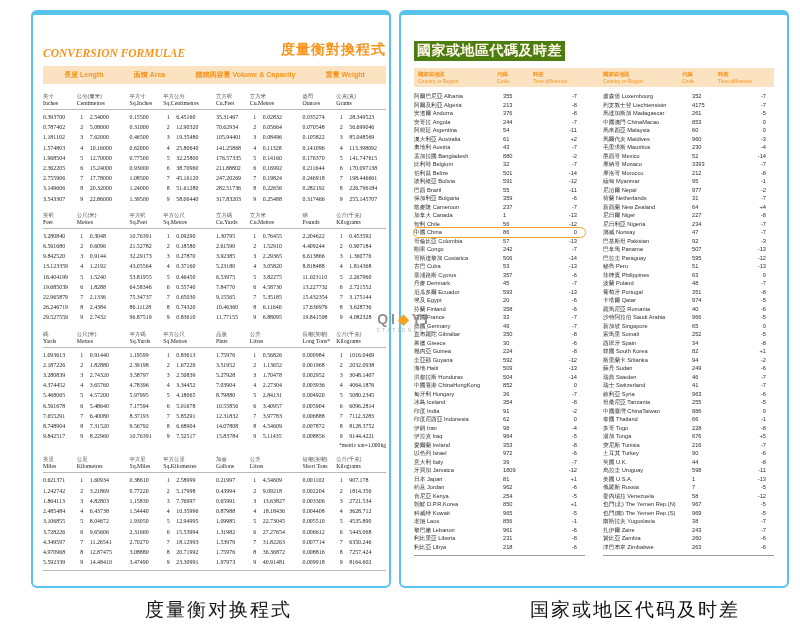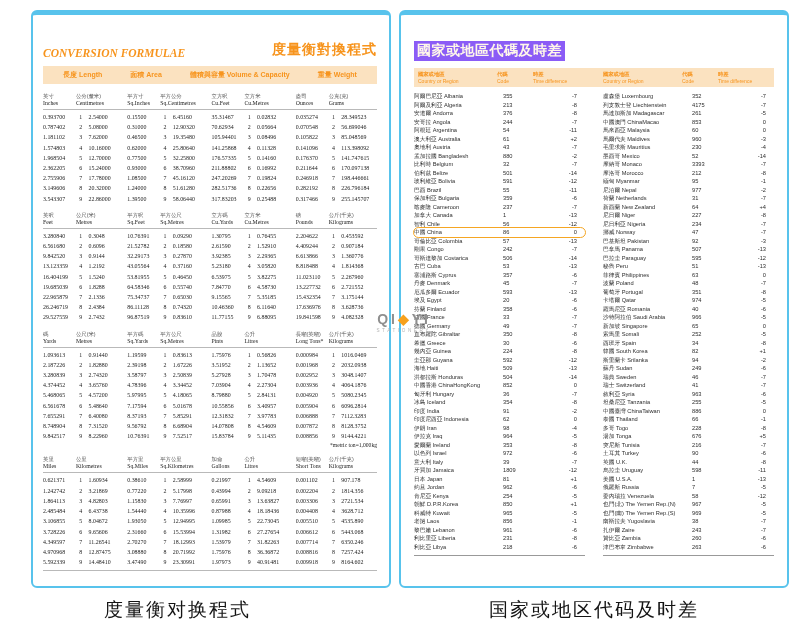--- a/index.html
+++ b/index.html
@@ -1,27 +1,27 @@
 <!DOCTYPE html>
 <html><head>
 <meta charset="utf-8">
 <style>
   html,body{margin:0;padding:0;}
   body{width:800px;height:636px;background:#ffffff;position:relative;overflow:hidden;
        font-family:"Liberation Sans",sans-serif;}
   .page{position:absolute;top:10px;background:#fff;border:2px solid #58c3ec;border-top-width:5px;
         border-radius:6px;box-sizing:border-box;}
-  #pageL{left:31px;width:360px;height:578px;padding:26px 12px 0 10px;}
+  #pageL{left:31px;width:360px;height:578px;padding:26px 3px 0 10px;}
   #pageR{left:399px;width:390px;height:578px;padding:26px 13px 0 13px;}
 
   .page-head{display:flex;justify-content:space-between;align-items:flex-end;margin-bottom:7px;}
   .title-en{font-family:"Liberation Serif",serif;font-style:italic;font-weight:bold;
             color:#f7941d;font-size:11.5px;white-space:nowrap;}
   .title-zh{color:#f7941d;font-weight:bold;font-size:14px;letter-spacing:1px;white-space:nowrap;}
-  .title-zh.chip{background:#8b5cf6;color:#fff7ea;padding:1px 3px;letter-spacing:0.5px;}
+  .title-zh.chip{background:#4d7c0f;color:#fff7ea;padding:1px 3px;letter-spacing:0.5px;}
 
   .cat-band{background:#fbe2c0;display:flex;justify-content:space-around;align-items:center;
             padding:4px 6px;margin-bottom:9px;}
   .cat{color:#f7941d;font-size:7px;font-weight:bold;white-space:nowrap;}
 
   .block{margin-bottom:8px;}
   .t-grid{display:grid;grid-template-columns:repeat(4, 31fr 10fr 37fr);column-gap:3px;}
   .t-head{border-bottom:1px solid #b9b9b9;padding-bottom:2px;margin-bottom:2px;}
   .th-zh{font-size:5.4px;color:#555;line-height:7px;white-space:nowrap;}
   .th-en{font-size:5.8px;color:#222;font-family:"Liberation Serif",serif;line-height:7px;white-space:nowrap;}
@@ -42,21 +42,21 @@
         color:#2e2e2e;white-space:nowrap;}
   .crow .diff{text-align:right;padding-right:8px;}
   .crow.hl{outline:1px solid #f5a623;border-radius:5px;}
 
   .wm{position:absolute;left:361px;top:312px;z-index:9;text-align:right;width:70px;}
   .wm-main{font-size:14px;font-weight:bold;color:#8f8f8f;letter-spacing:3px;line-height:15px;}
   .wm-main .dia{color:#f7a11d;}
   .wm-sub{font-size:4.6px;color:#b3b3b3;letter-spacing:2.6px;margin-top:1px;}
 
   .caption{position:absolute;top:597px;font-size:19px;color:#141414;font-weight:500;
-           letter-spacing:2px;white-space:nowrap;}
+           letter-spacing:2px;white-space:nowrap;margin-left:41px;}
   #capL{left:104px;}
   #capR{left:489px;}
 </style>
 </head>
 <body>
 
 <div class="page" id="pageL">
   <div class="page-head">
     <span class="title-en">CONVERSION FORMULAE</span>
     <span class="title-zh">度量衡對換程式</span>

